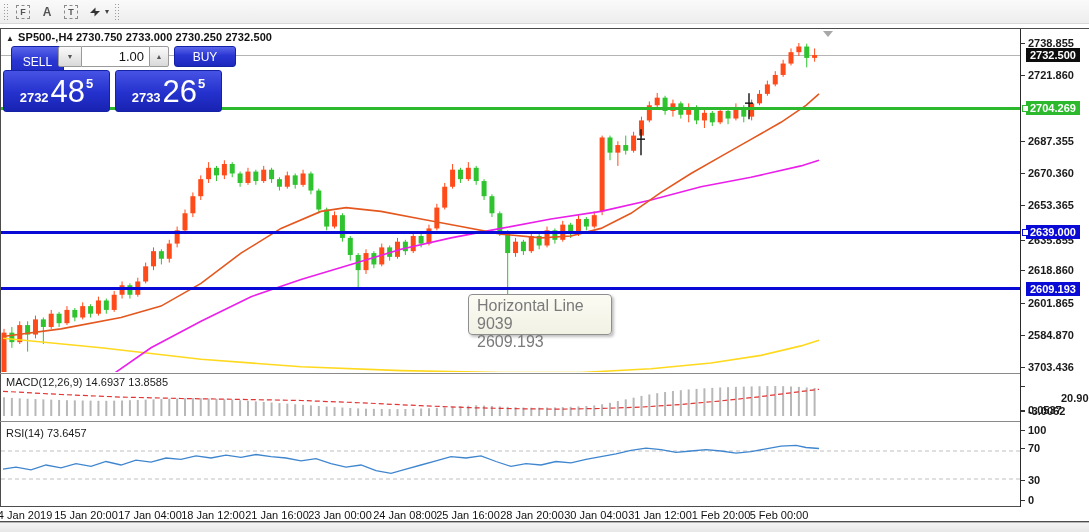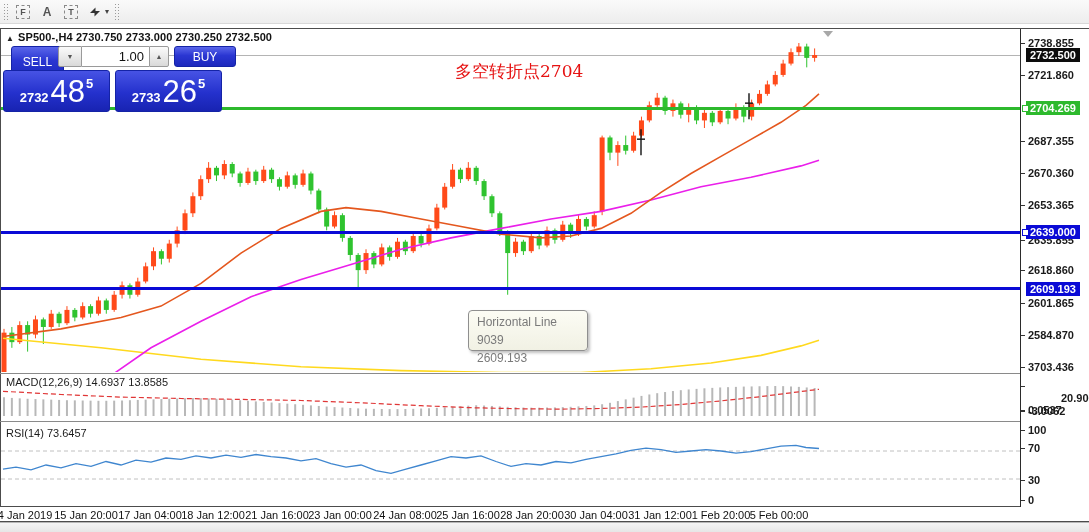--- a/index.html
+++ b/index.html
@@ -56,24 +56,24 @@
                border:1px solid #1423a6; color:#fff; display:flex; align-items:flex-end;
                justify-content:center; padding-bottom:4px; cursor:pointer; }
   .pb-left { left:0; } .pb-right { left:112px; }
   .p-small { font-size:13px; font-weight:bold; margin-right:2px; margin-bottom:2px; }
   .p-big { font-size:31px; font-weight:500; line-height:30px; }
   .p-sup { font-size:13px; font-weight:bold; margin-bottom:16px; margin-left:1px; }
 
   
   .annotation { position:absolute; left:455px; top:60px; z-index:5; color:#e61212;
                 font-size:17px; font-family:"DejaVu Serif","Liberation Serif",serif; }
-  .tooltip { position:absolute; left:468px; top:310px; width:120px; height:41px; z-index:7;
+  .tooltip { position:absolute; left:468px; top:294px; width:144px; height:41px; z-index:7;
              background:linear-gradient(#fcfcf4,#f1f1e4); border:1px solid #8f8f8f;
              border-radius:4px; box-shadow:2px 2px 3px rgba(0,0,0,0.25);
-             font-size:12px; color:#7a7a7a; padding:2px 8px; line-height:18px; }
+             font-size:16px; color:#7a7a7a; padding:2px 8px; line-height:18px; }
 
   
   .ind-header { position:absolute; font-size:11px; color:#1c1c1c; z-index:3; }
 
   
   .price-axis { position:absolute; left:1021px; top:29px; width:68px; height:478px;
                 background:#fff; z-index:2; }
   .ax-label { position:absolute; left:7px; height:13px; line-height:13px; font-size:11px;
               font-weight:bold; color:#1a1a1a; white-space:nowrap; }
   .ax-line-label { position:absolute; left:5px; height:14px; line-height:14px; font-size:11px;
@@ -479,21 +479,20 @@
       <span class="p-big">48</span>
       <span class="p-sup">5</span>
     </div>
     <div class="price-box pb-right">
       <span class="p-small">2733</span>
       <span class="p-big">26</span>
       <span class="p-sup">5</span>
     </div>
   </div>
 
-  <div class="annotation">多空转折点2704</div>
 
   <div class="tooltip">
     <div>Horizontal Line 9039</div>
     <div>2609.193</div>
   </div>
 
   <div class="price-axis" id="price-axis">
       <div class="ax-label" style="top: 8px;">2738.855</div>
       <div class="ax-tick" style="top: 14px;"></div>
       <div class="ax-label" style="top: 40px;">2721.860</div>

